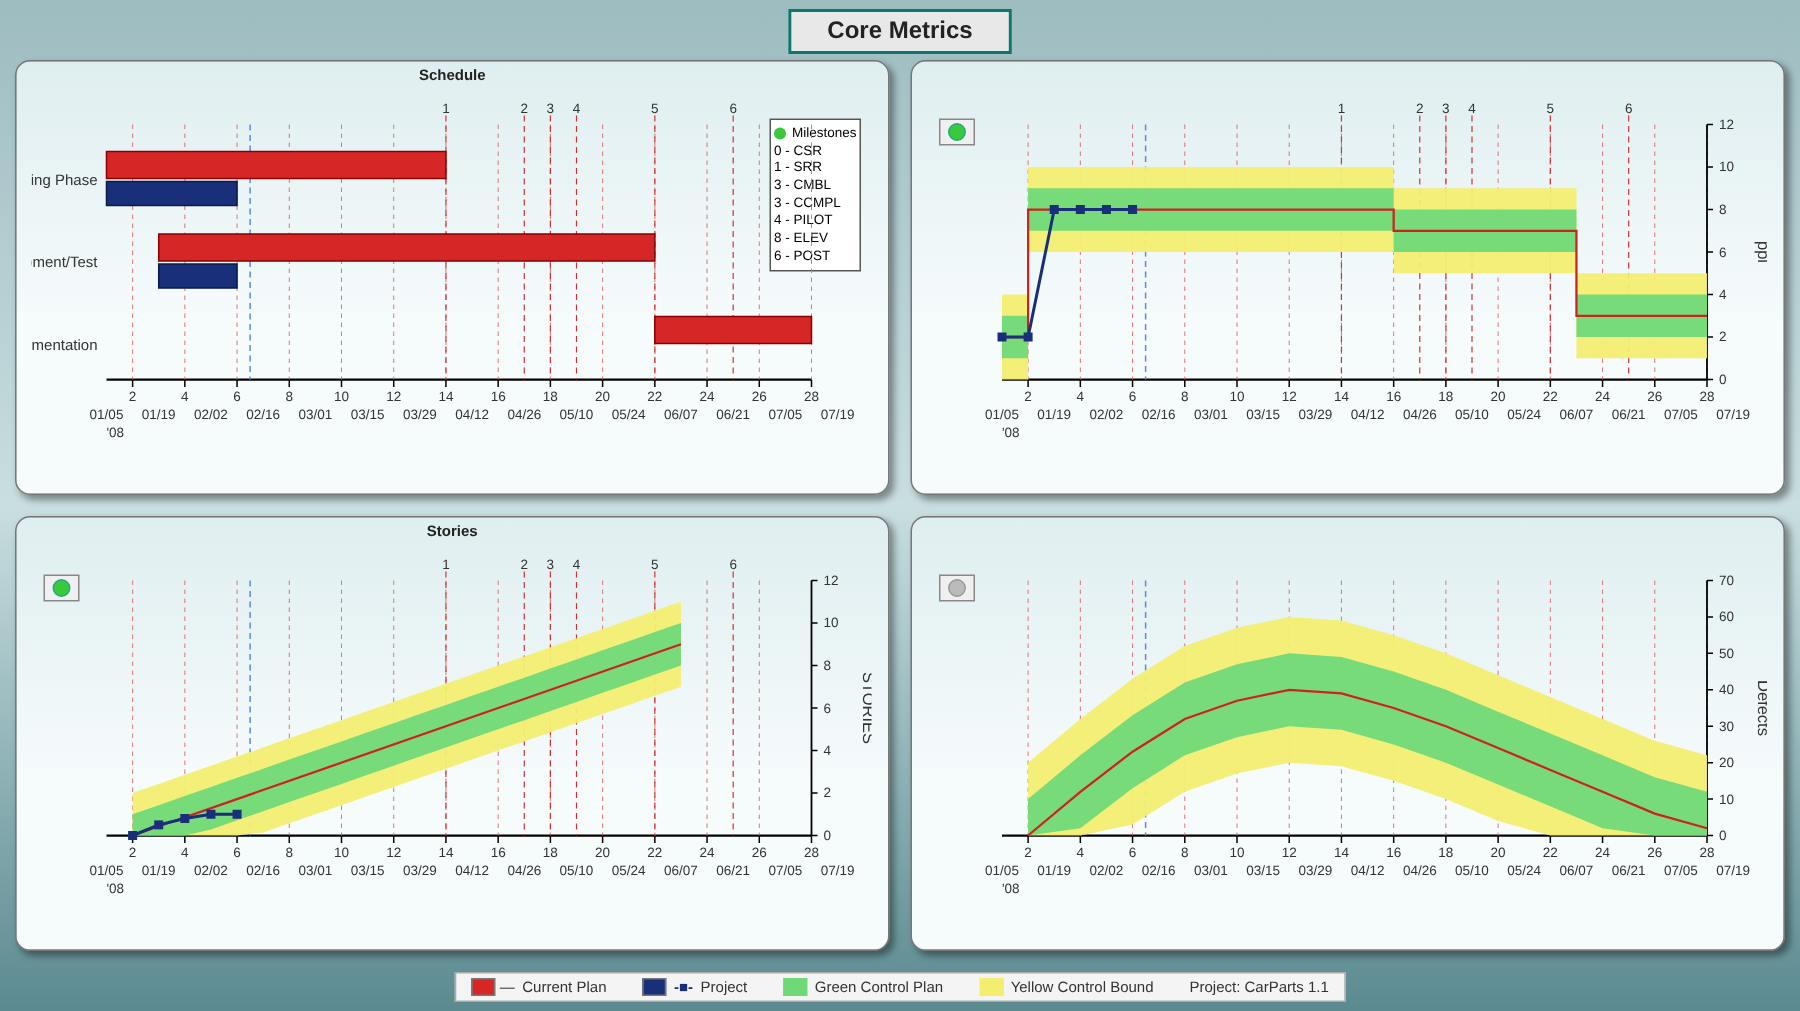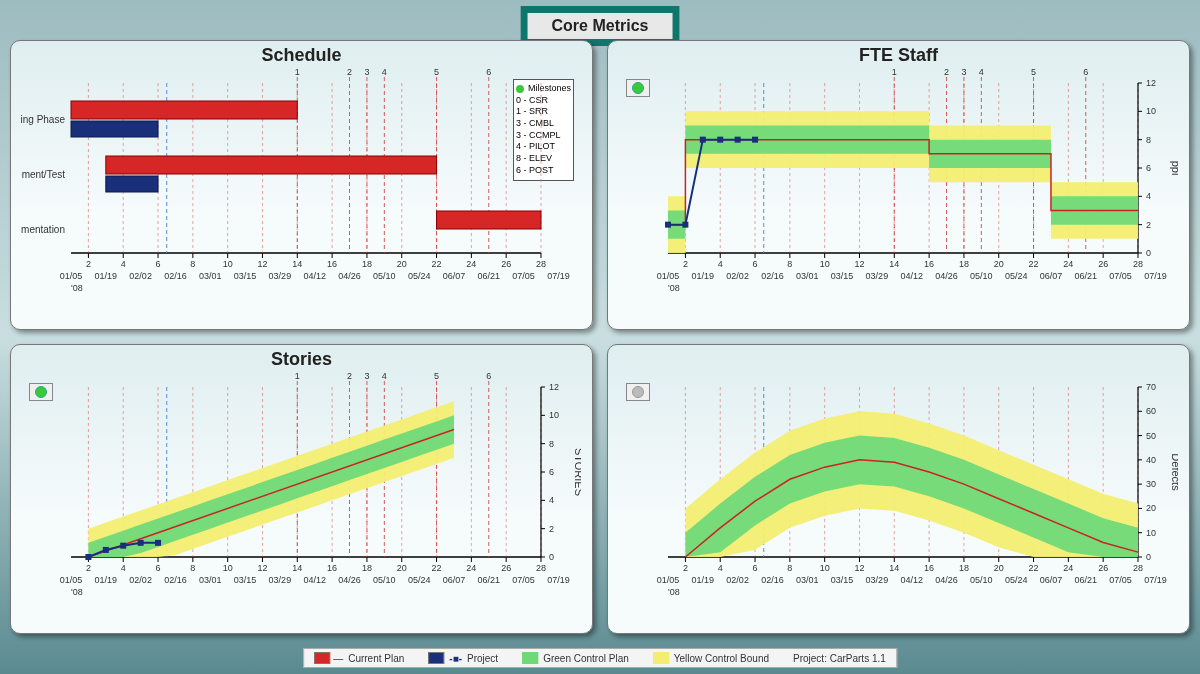--- a/index.html
+++ b/index.html
@@ -1,20 +1,20 @@
 <!DOCTYPE html>
 <html><head>
 <meta charset="utf-8">
 <style>
   html, body { margin:0; padding:0; width:1200px; height:674px; font-family:Arial, sans-serif; }
   body { background:linear-gradient(to bottom, #9dbcc0 0%, #c9dee0 50%, #5a8a90 100%); position:relative; }
-  .title-box { position:absolute; top:6px; left:50%; transform:translateX(-50%); background:#e8e8e8; border:7px solid #0f766e; padding:4px 24px; font-weight:bold; font-size:16px; color:#222; }
+  .title-box { position:absolute; top:6px; left:50%; transform:translateX(-50%); background:#e8e8e8; border:2px solid #0f766e; padding:4px 24px; font-weight:bold; font-size:16px; color:#222; }
   .grid { position:absolute; top:40px; left:10px; right:10px; bottom:40px; display:grid; grid-template-columns:1fr 1fr; grid-template-rows:1fr 1fr; gap:14px; }
   .panel { background:linear-gradient(to bottom, #dfeef0 0%, #f6fbfc 60%, #f6fbfc 100%); border:1px solid #777; border-radius:10px; box-shadow:3px 3px 5px rgba(0,0,0,0.4); position:relative; overflow:hidden; }
-  .panel-title { text-align:center; font-weight:bold; font-size:18px; color:#222; margin-top:4px; }
+  .panel-title { text-align:center; font-weight:bold; font-size:10px; color:#222; margin-top:4px; }
   .traffic { position:absolute; width:22px; height:16px; border:1px solid #888; background:#f0f0f0; display:flex; align-items:center; justify-content:center; }
   .traffic.left { top:38px; left:18px; }
   .traffic .dot { width:10px; height:10px; border-radius:50%; }
   .dot-green { background:#3ac93a; border:1px solid #2a8; }
   .dot-grey  { background:#bbb; border:1px solid #999; }
   svg { position:absolute; left:10px; right:10px; }
   .legend-bar { position:absolute; bottom:6px; left:50%; transform:translateX(-50%); background:#f4f4f4; border:1px solid #aaa; font-size:10px; color:#333; padding:3px 10px; display:flex; gap:24px; align-items:center; white-space:nowrap; }
   .lg-item { display:flex; align-items:center; gap:5px; }
   .sw { width:14px; height:10px; display:inline-block; border:1px solid #777; }
   .sw-red { background:#d62626; }
@@ -128,21 +128,20 @@
         <rect x="50" y="58" width="87.03703703703704" height="16" fill="#1a2f7a" stroke="#0a1a4a"></rect>
         <text x="44" y="115" class="y-cat" text-anchor="end">Development/Test</text>
         <rect x="84.81481481481481" y="93" width="330.74074074074076" height="18" fill="#d62626" stroke="#800"></rect>
         <rect x="84.81481481481481" y="113" width="52.22222222222223" height="16" fill="#1a2f7a" stroke="#0a1a4a"></rect>
         <text x="44" y="170" class="y-cat" text-anchor="end">Implementation</text>
         <rect x="415.55555555555554" y="148" width="104.44444444444446" height="18" fill="#d62626" stroke="#800"></rect>
       </svg>
   </div>
 
   <div class="panel">
-    <div class="panel-title">FTE Staff</div>
     <div class="traffic left">
         <span class="dot dot-green"></span>
       </div>
     <svg id="svg-fte" width="560" height="250" style="top:22px;">
         <line x1="50" y1="190" x2="520" y2="190" stroke="#000" stroke-width="1.5"></line>
         <line x1="67.4074074074074" y1="190" x2="67.4074074074074" y2="195" stroke="#000"></line>
         <text x="67.4074074074074" y="204" class="axis-tick" text-anchor="middle">2</text>
         <line x1="67.4074074074074" y1="20" x2="67.4074074074074" y2="190" stroke="#d66" stroke-width="0.6" stroke-dasharray="3,3"></line>
         <line x1="102.22222222222223" y1="190" x2="102.22222222222223" y2="195" stroke="#000"></line>
         <text x="102.22222222222223" y="204" class="axis-tick" text-anchor="middle">4</text>

